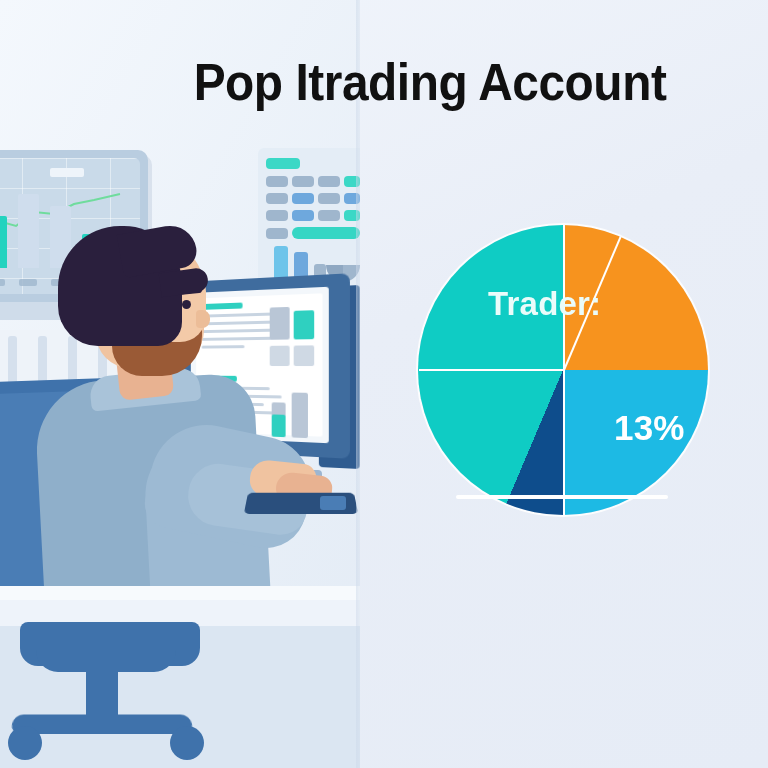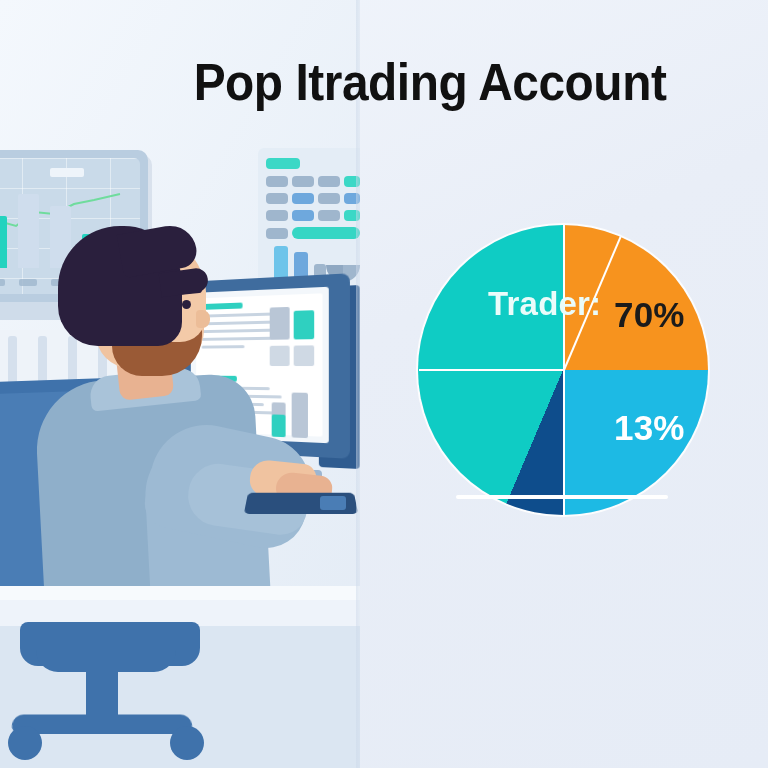--- a/index.html
+++ b/index.html
@@ -551,19 +551,18 @@
     <div class="pie"></div>
 
     <div class="pie-sep" style="transform: rotate(0deg);"></div>
     <div class="pie-sep" style="transform: rotate(90deg);"></div>
     <div class="pie-sep" style="transform: rotate(180deg);"></div>
     <div class="pie-sep" style="transform: rotate(203deg);"></div>
 
     <div class="pie-rule"></div>
 
     <div class="pie-label lbl-trader">Trader:</div>
-    <div class="pie-label lbl-70">70%</div>
     <div class="pie-label lbl-30">13%</div>
   </div>
 
   <div class="title">Pop Itrading Account</div>
 
 </div>
 
 </body></html>

